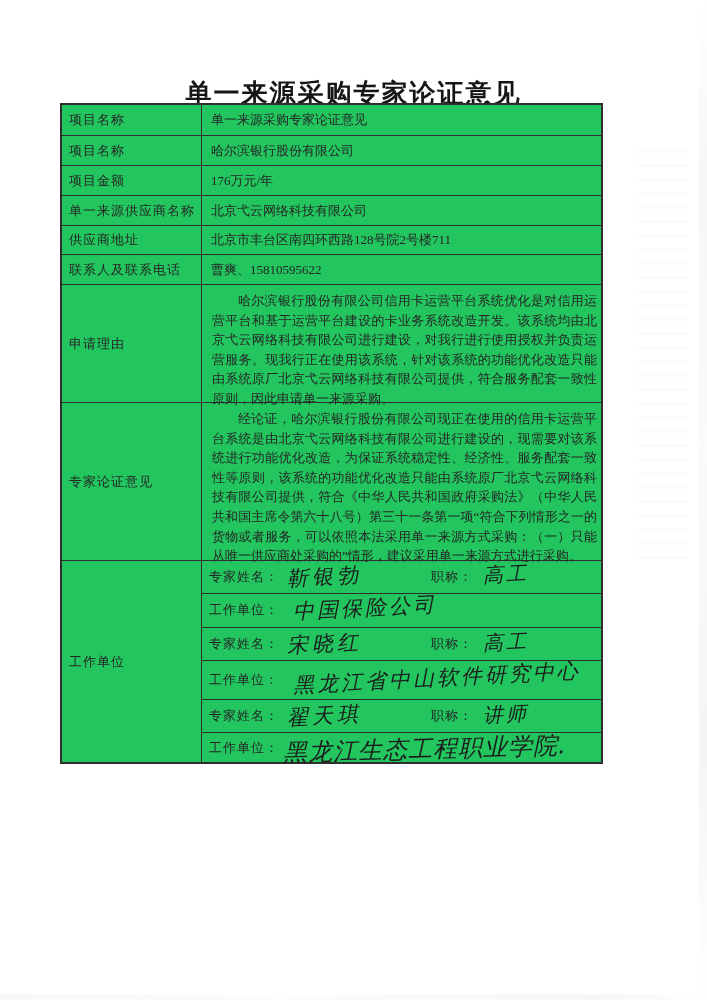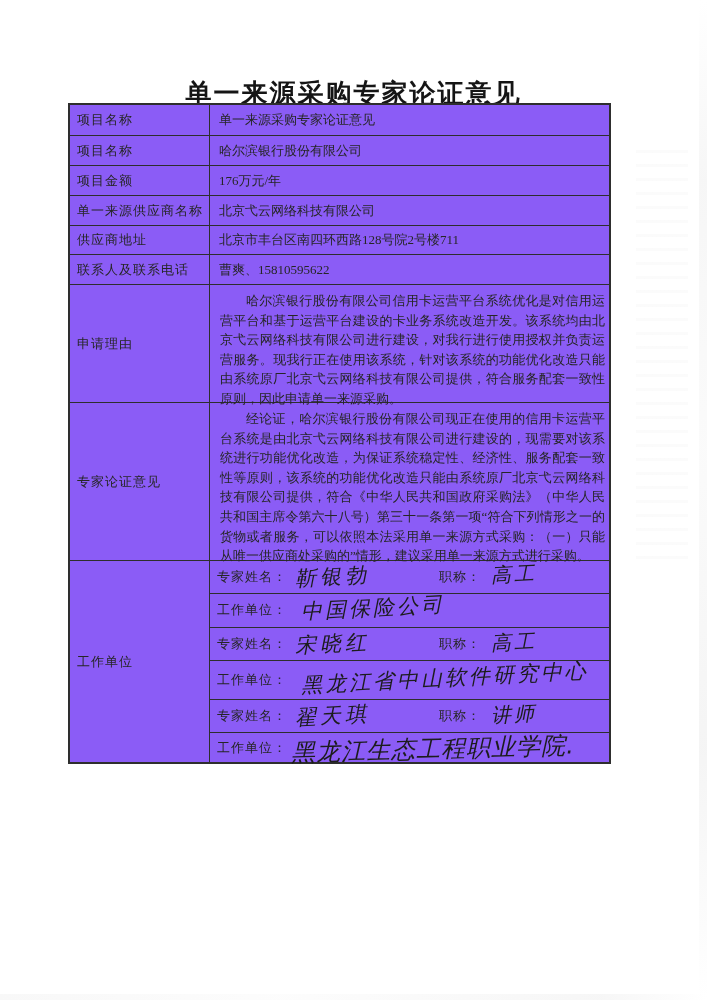--- a/index.html
+++ b/index.html
@@ -29,24 +29,24 @@
   }
 
   .doc-title {
     position:absolute; top:76px; left:0; width:707px;
     text-align:center;
     font-size:26px; font-weight:bold; letter-spacing:2px;
     color:#151515;
   }
 
   .form-table {
-    position:absolute; left:68px; top:103px; width:543px;
+    position:absolute; left:60px; top:103px; width:543px;
     border:2px solid #2e2e2e;
     box-sizing:border-box;
-    background:#8b5cf6;
+    background:#22c55e;
   }
   .row { display:flex; border-top:1.5px solid #2e2e2e; box-sizing:border-box; }
   .row.first { border-top:none; }
   .h30 { height:30px; } .h29 { height:29px; }
   .h118 { height:118px; } .h158 { height:158px; } .h202 { height:202px; }
 
   .cell-label {
     flex:0 0 140px; width:140px;
     border-right:1.5px solid #2e2e2e;
     display:flex; align-items:center;

